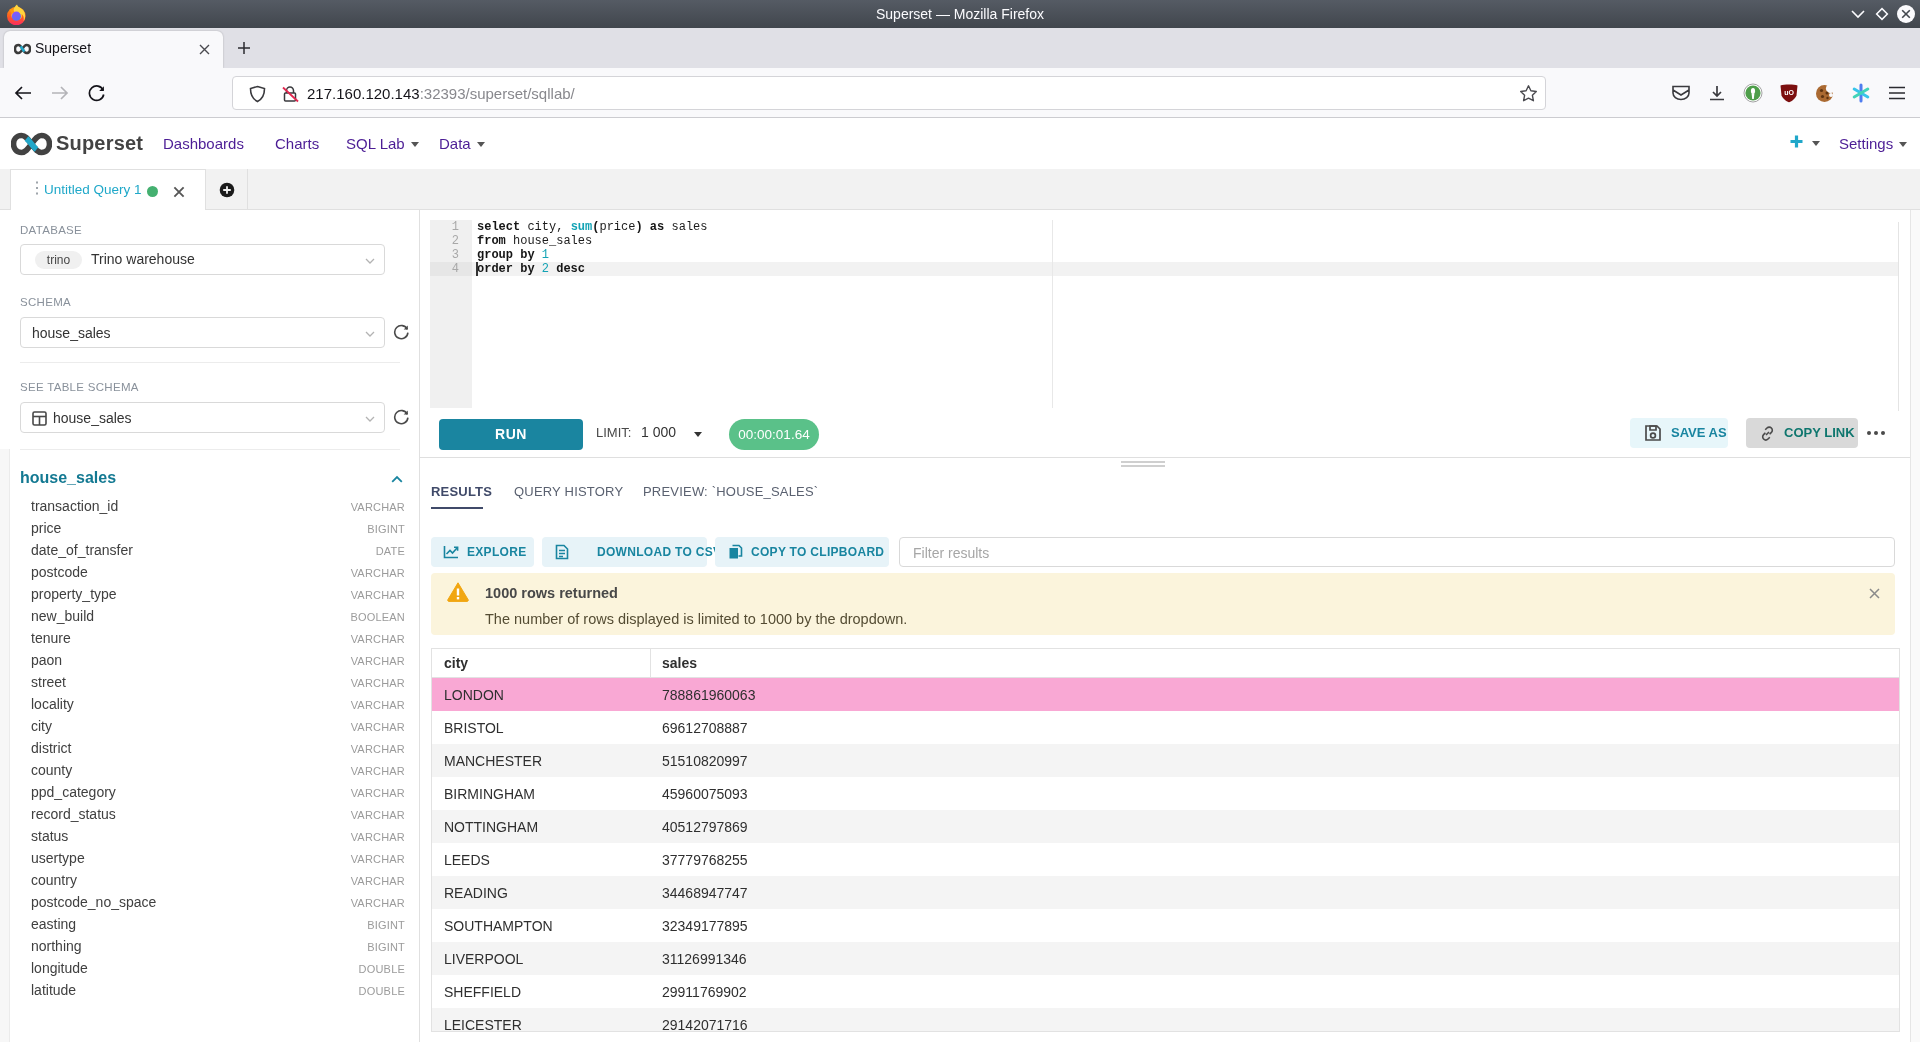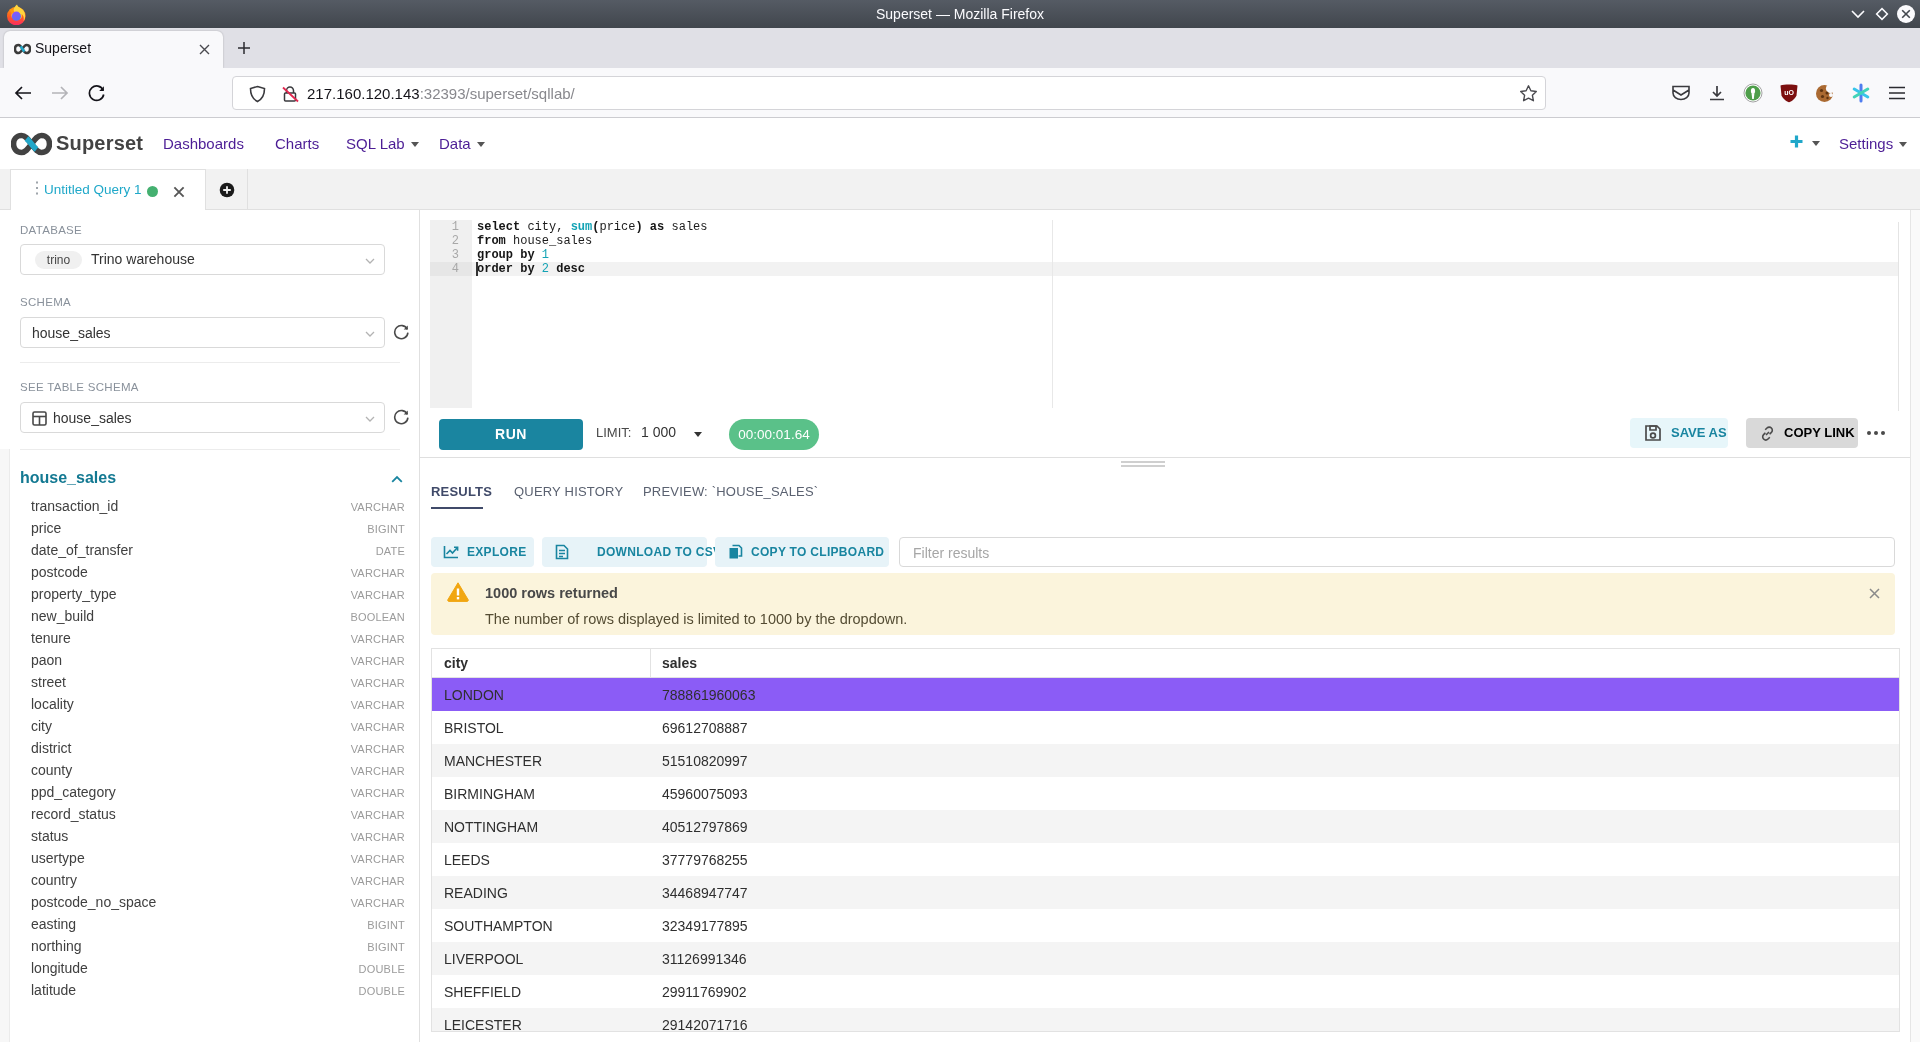--- a/index.html
+++ b/index.html
@@ -352,21 +352,21 @@
       <circle cx="9" cy="11.5" r="2.4" fill="none" stroke="#4a4a4a" stroke-width="1.7"></circle>
     </svg>
     <span style="position:absolute;left:41px;top:7px;color:#1985a0;">SAVE AS</span>
   </div>
   <div class="tbtn" style="left:1326px;width:112px;background:#d9d9d9;">
     <svg style="position:absolute;left:13px;top:7px;width:17px;height:17px;" viewBox="0 0 17 17">
       <path d="M7 10 L10 7" fill="none" stroke="#4a4a4a" stroke-width="1.6"></path>
       <path d="M6.2 4.8 L8 3 A3.1 3.1 0 0 1 12.4 7.4 L10.6 9.2" fill="none" stroke="#4a4a4a" stroke-width="1.6"></path>
       <path d="M10.8 12.2 L9 14 A3.1 3.1 0 0 1 4.6 9.6 L6.4 7.8" fill="none" stroke="#4a4a4a" stroke-width="1.6"></path>
     </svg>
-    <span style="position:absolute;left:38px;top:7px;color:#000000;">COPY LINK</span>
+    <span style="position:absolute;left:38px;top:7px;color:#0f766e;">COPY LINK</span>
   </div>
   <div style="position:absolute;left:1447px;top:20px;width:4px;height:4px;border-radius:50%;background:#4a4a4a;"></div>
   <div style="position:absolute;left:1454px;top:20px;width:4px;height:4px;border-radius:50%;background:#4a4a4a;"></div>
   <div style="position:absolute;left:1461px;top:20px;width:4px;height:4px;border-radius:50%;background:#4a4a4a;"></div>
 </div>
 
 <div id="results">
   <div class="rtab" style="left:11px;color:#404a69;">RESULTS</div>
   <div class="rtab" style="left:94px;color:#5a6170;font-weight:normal;">QUERY HISTORY</div>
   <div class="rtab" style="left:223px;color:#5a6170;font-weight:normal;">PREVIEW: `HOUSE_SALES`</div>
@@ -410,21 +410,21 @@
       </svg>
   </div>
   <div style="position:absolute;left:701px;top:2px;width:44px;height:2px;background:#cfcfcf;"></div>
   <div style="position:absolute;left:701px;top:6px;width:44px;height:2px;background:#cfcfcf;"></div>
   <div id="rtable">
     <div class="trow" style="height:29px;border-bottom:1px solid #e2e2e2;font-weight:bold;">
       <span class="c1" style="top:6px;">city</span>
         <span class="c2" style="top:6px;">sales</span>
       <span style="position:absolute;left:218px;top:0;width:1px;height:29px;background:#e2e2e2;"></span>
     </div>
-    <div class="trow" style="background:#8b5cf6;">
+    <div class="trow" style="background:#f9a8d4;">
         <span class="c1">LONDON</span>
         <span class="c2">788861960063</span>
       </div>
     <div class="trow" style="background:#ffffff;">
         <span class="c1">BRISTOL</span>
         <span class="c2">69612708887</span>
       </div>
     <div class="trow" style="background:#f4f4f4;">
         <span class="c1">MANCHESTER</span>
         <span class="c2">51510820997</span>

